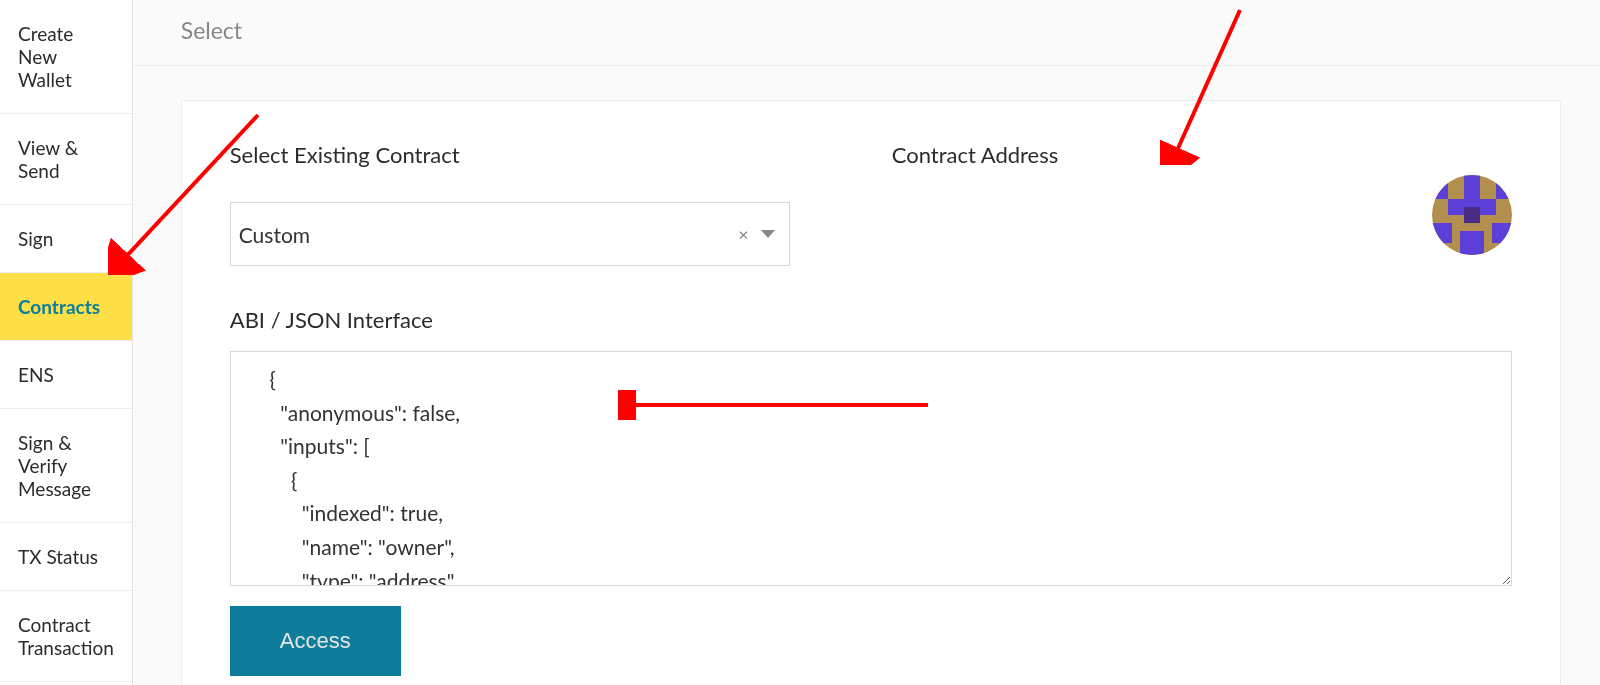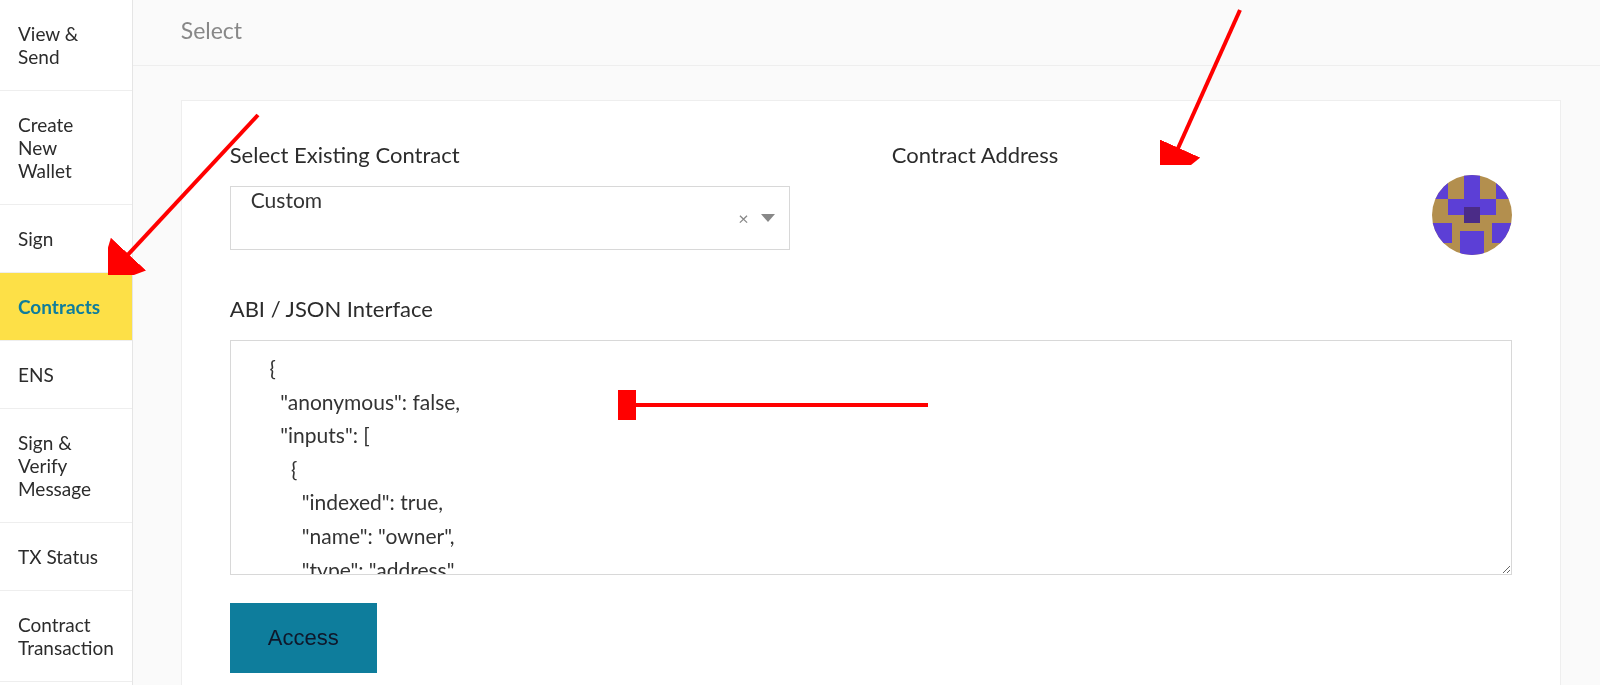--- a/index.html
+++ b/index.html
@@ -76,25 +76,27 @@
     color: #2c2c2c;
     margin-bottom: 18px;
   }
   .contract-select { width: 560px; }
   .address-col { width: 470px; margin-left: 32px; }
   .select-box {
     position: relative;
     border: 1px solid #d8d8d8;
     height: 64px;
     display: flex;
-    padding: 0 20px;
+    align-items: center;
+    padding: 0 8px;
     font-size: 21px;
     color: #333;
     cursor: pointer;
     background: #fff;
+    margin-top: 16px;
   }
   .select-controls {
     position: absolute;
     right: 14px;
     top: 50%;
     transform: translateY(-50%);
     display: flex;
     align-items: center;
     gap: 12px;
     color: #888;
@@ -129,41 +131,41 @@
     font-size: 21px;
     color: #333;
     font-family: inherit;
     resize: both;
     overflow: auto;
     line-height: 1.6;
     white-space: pre;
     background: #fff;
   }
   .access-btn {
-    margin-top: 28px;
+    margin-top: 20px;
     background: #0e7d9c;
-    color: #0f172a;
+    color: #e5e5e5;
     border: none;
     font-size: 22px;
-    padding: 22px 38px;
+    padding: 22px 50px;
     cursor: pointer;
   }
   
   .arrow-svg { position: absolute; pointer-events: none; }
   .arrow1 { left: 108px; top: 105px; }
   .arrow2 { left: 1160px; top: 5px; }
   .arrow3 { left: 618px; top: 390px; }
 </style>
 </head>
 <body>
 
 <div class="layout">
   <nav class="sidebar">
+    <div class="sidebar-item"><span>Create New Wallet</span></div>
     <div class="sidebar-item"><span>View &amp; Send</span></div>
-    <div class="sidebar-item"><span>Create New Wallet</span></div>
     <div class="sidebar-item"><span>Sign</span></div>
     <div class="sidebar-item active"><span>Contracts</span></div>
     <div class="sidebar-item"><span>ENS</span></div>
     <div class="sidebar-item"><span>Sign &amp; Verify Message</span></div>
     <div class="sidebar-item"><span>TX Status</span></div>
     <div class="sidebar-item"><span>Contract Transaction</span></div>
     <div class="sidebar-item"><span>Support Us</span></div>
   </nav>
 
   <main class="main">

